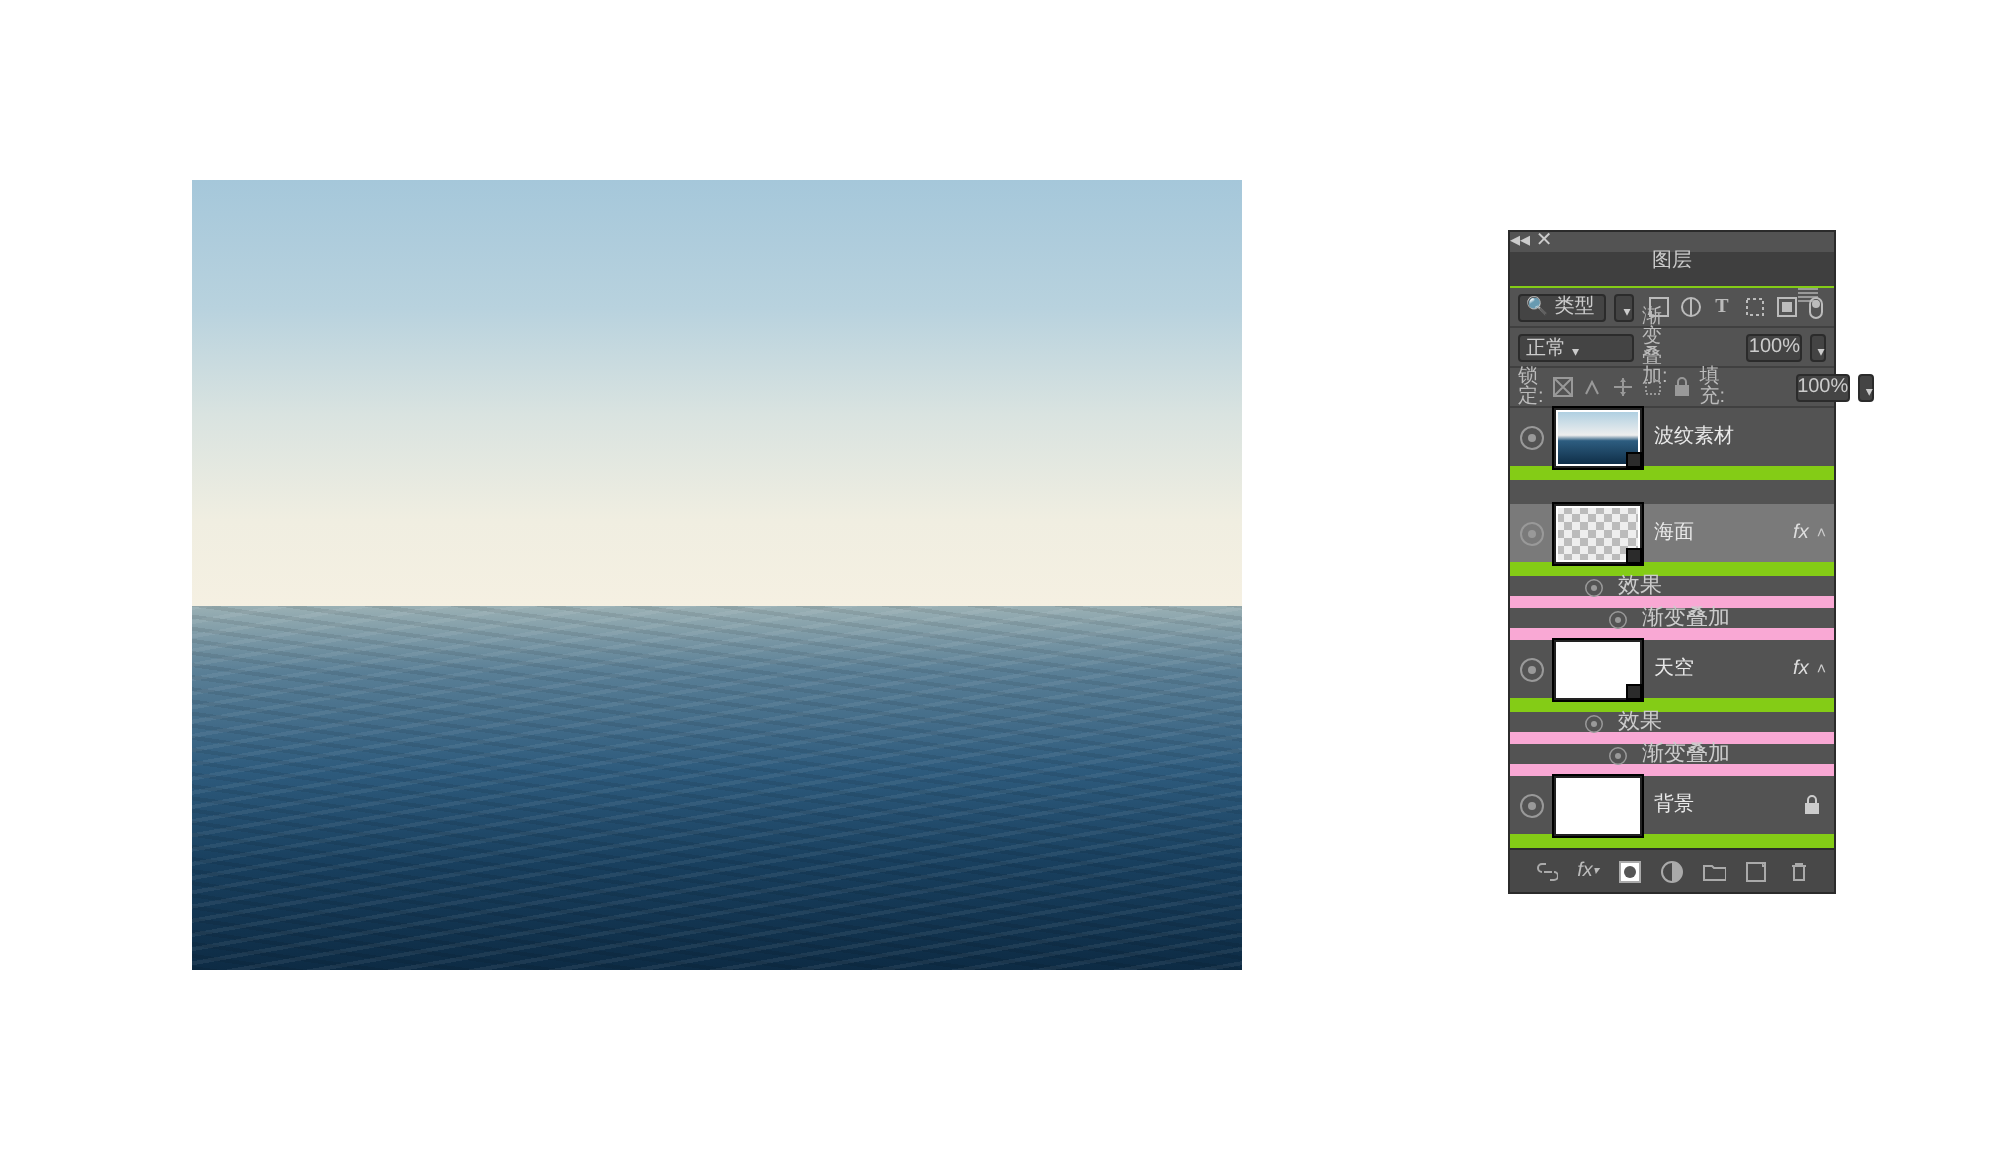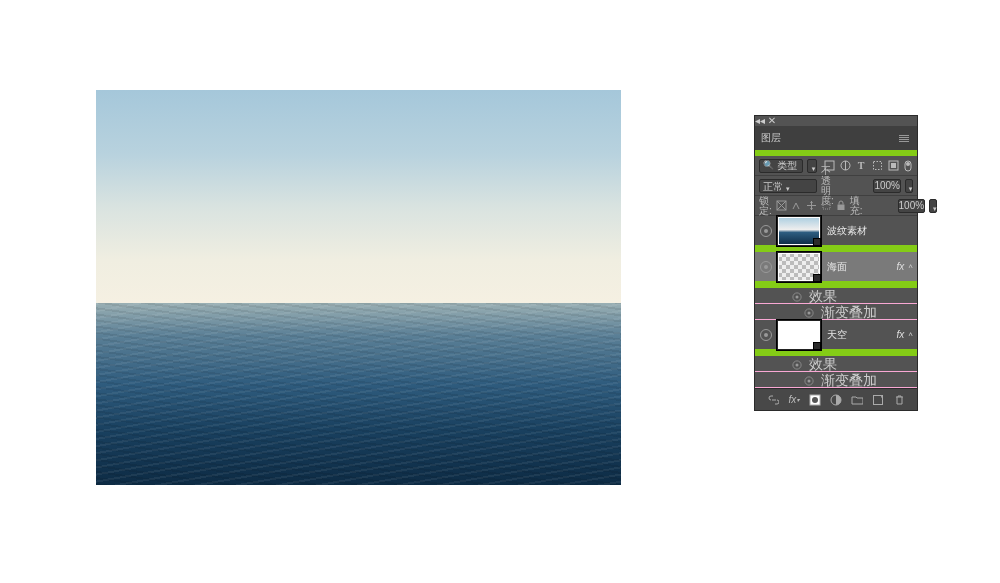--- a/index.html
+++ b/index.html
@@ -19,43 +19,43 @@
     mix-blend-mode: screen; opacity:.35;
   }
   .sea::after {
     background: repeating-linear-gradient( 8deg, rgba(0,0,0,.22) 0 2px, rgba(0,0,0,0) 2px 6px );
     opacity:.35;
   }
 
   
   .panel { position: absolute; right: 82px; top: 115px; width: 164px; background:#535353; color:#ccc;
            border:1px solid #2b2b2b; font-size:10px; line-height:1; }
-  .panel .titlebar { height:18px; display:flex; align-items:center; padding:12px 6px;
-                     background:#3f3f3f; border-bottom:6px solid #84cc16; gap:6px; }
+  .panel .titlebar { height:18px; display:flex; align-items:center; padding:0 6px;
+                     background:#3f3f3f; border-bottom:1px solid #84cc16; gap:6px;flex-direction:column; }
   .menuicon { margin-left:auto; display:flex; flex-direction:column; gap:1px; padding:2px;}
   .menuicon span{ width:10px; height:1px; background:#999; display:block;}
 
   .row { display:flex; align-items:center; height:20px; padding:0 4px; gap:4px;
          border-bottom:1px solid #404040; background:#535353; }
   .row label{color:#bbb;}
   .filter-pill { flex:0 0 44px; height:14px; background:#444; border:1px solid #2b2b2b; border-radius:2px;
                  display:flex; align-items:center; padding:0 3px; gap:3px;}
   .filter-pill .glass{ font-size:9px;}
   .sel { height:14px; background:#444; border:1px solid #2b2b2b; color:#ccc; display:flex; align-items:flex-end;
          padding:0 3px; border-radius:2px; cursor:pointer; }
   .sel .arr{ margin-left:3px; font-size:7px;}
   .numbox { width:30px; height:14px; background:#444; border:1px solid #2b2b2b; color:#ccc; display:flex;
             align-items:center; justify-content:center; border-radius:2px;margin-left:31px;}
   .toolicons { display:flex; gap:4px; margin-left:2px; }
   .ico { width:12px; height:12px; display:flex; align-items:center; justify-content:center; color:#bbb; }
 
   
   .layers { background:#535353; }
   .layer { display:flex; align-items:center; height:36px; border-bottom:7px solid #84cc16; }
-  .layer.sel-row { background:#7a7a7a; }
+  .layer.sel-row { background:#7a7a7a;margin-top:12px; }
   .eyecol { width:22px; display:flex; align-items:center; justify-content:center; }
   .eye { width:12px;height:12px;border:1px solid #999;border-radius:50%; position:relative;}
   .eye::after{content:"";position:absolute;left:3px;top:3px;width:4px;height:4px;background:#999;border-radius:50%;}
   .thumb { width:44px; height:30px; border:1px solid #222; background:#fff; margin-right:6px; position:relative;
            box-shadow: inset 0 0 0 1px #fff, 0 0 0 1px #000;}
   .thumb .corner{position:absolute;right:-1px;bottom:-1px;width:8px;height:8px;background:#2b2b2b;
                  border:1px solid #000; }
   .thumb.sea-th{ background:linear-gradient(to bottom,#aacde0 0%,#eee 45%,#2d5d80 55%,#0d2b44 100%);}
   .thumb.checker{
     background-image:
@@ -65,22 +65,22 @@
       linear-gradient(-45deg,transparent 75%,#bbb 75%);
     background-size:8px 8px;
     background-position:0 0,0 4px,4px -4px,-4px 0;
     background-color:#eee;
   }
   .lname { flex:1; color:#e8e8e8; }
   .fx { color:#ddd; font-style:italic; margin-right:4px;}
   .caret { font-size:8px; color:#ccc; margin-right:4px;}
   .lock { color:#ccc; margin-right:6px;}
 
-  .sub { display:flex; align-items:flex-end; height:16px; padding-left:36px; font-size:14px;
-         border-bottom:1px solid #f9a8d4; background:#535353; color:#ccc;}
+  .sub { display:flex; align-items:flex-start; height:16px; padding-left:36px; font-size:11px;
+         border-bottom:6px solid #f9a8d4; background:#535353; color:#ccc;}
   .sub .eye{transform:scale(.75); margin-right:6px;}
 
   
   .pfoot{ height:22px; display:flex; align-items:center; justify-content:center; gap:9px;
           background:#484848; border-top:1px solid #2b2b2b; color:#bbb;}
   .pfoot .ico{cursor:pointer;}
 
   svg{display:block;}
 </style>
 </head>
@@ -146,21 +146,21 @@
           </svg>
         </span>
     </div>
 
     
     <div class="row">
       <div class="sel" style="flex:0 0 58px">
         <span>正常</span>
         <span class="arr">▾</span>
       </div>
-      <label>不透明度:</label>
+      <label>渐变叠加:</label>
       <div class="numbox">100%</div>
       <span class="sel" style="width:8px;justify-content:center;padding:0">
           <span class="arr">▾</span>
         </span>
     </div>
 
     
     <div class="row">
       <label>锁定:</label>
       <span class="ico">
@@ -244,20 +244,33 @@
       </div>
       <div class="sub">
         <span class="eye"></span>
         <span>效果</span>
       </div>
       <div class="sub" style="padding-left:48px">
         <span class="eye"></span>
         <span>渐变叠加</span>
       </div>
 
+      <div class="layer">
+        <div class="eyecol">
+            <span class="eye"></span>
+          </div>
+        <div class="thumb"></div>
+        <span class="lname">背景</span>
+        <span class="lock">
+          <svg width="10" height="11">
+              <rect x="1.5" y="4.5" width="7" height="5.5" fill="#ccc"></rect>
+              <path d="M3 4.5V3a2 2 0 014 0v1.5" fill="none" stroke="#ccc"></path>
+            </svg>
+        </span>
+      </div>
     </div>
 
     
     <div class="pfoot">
       <span class="ico">
           <svg width="14" height="10">
             <path d="M4 5a2 2 0 010-4h2M10 5a2 2 0 010 4H8M5 5h4" stroke="#aaa" fill="none"></path>
           </svg>
         </span>
       <span class="ico" style="font-style:italic">fx<span style="font-size:6px">▾</span></span>

